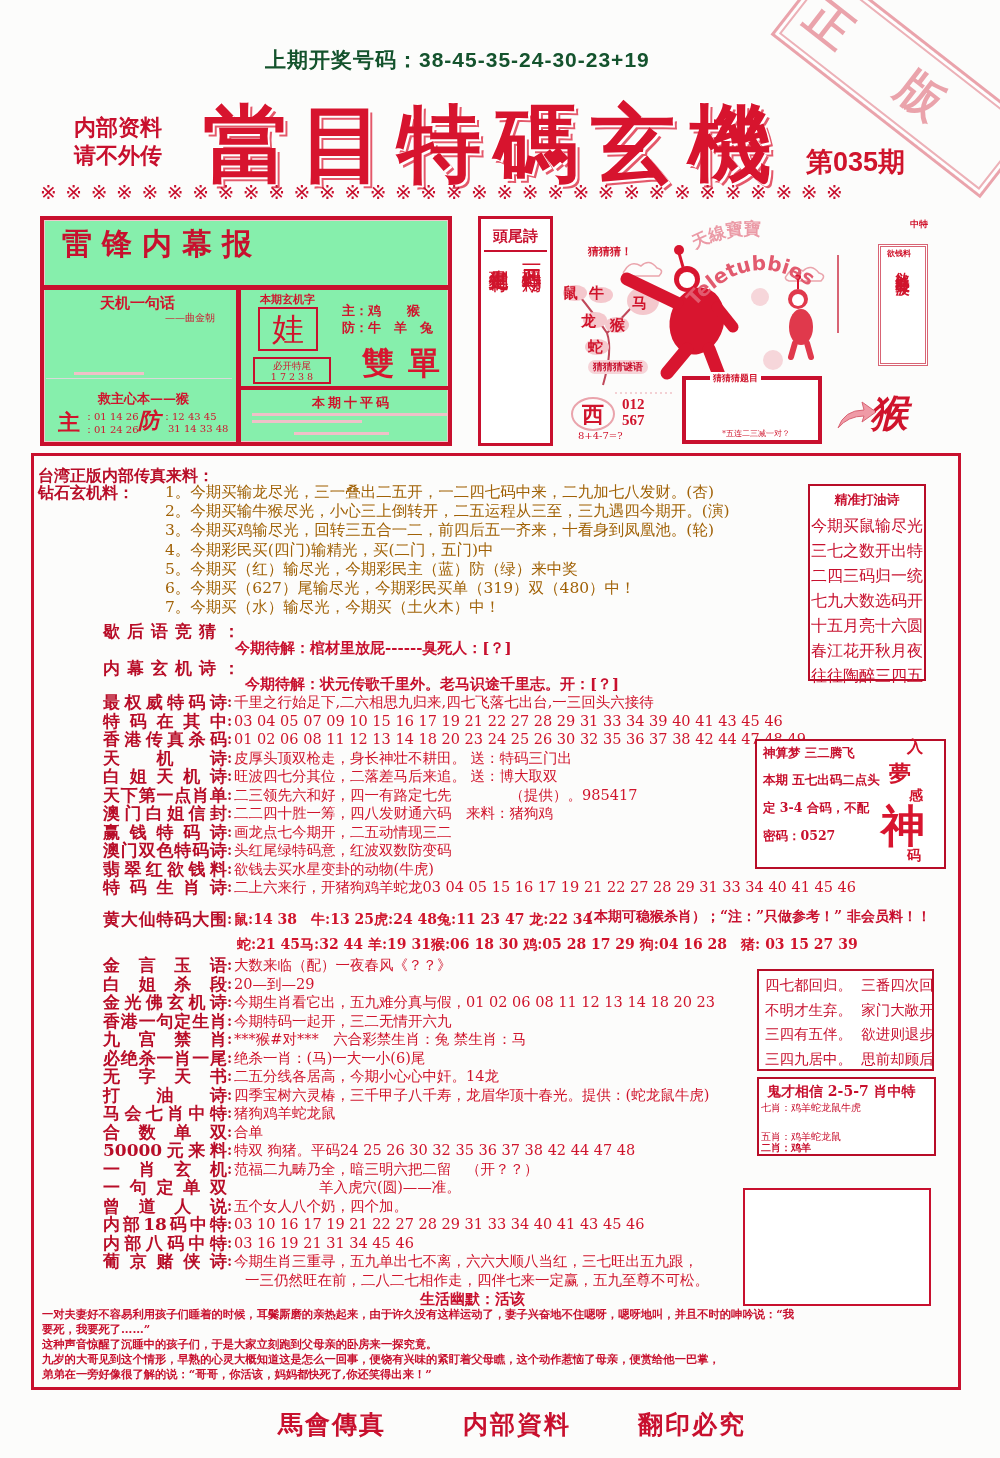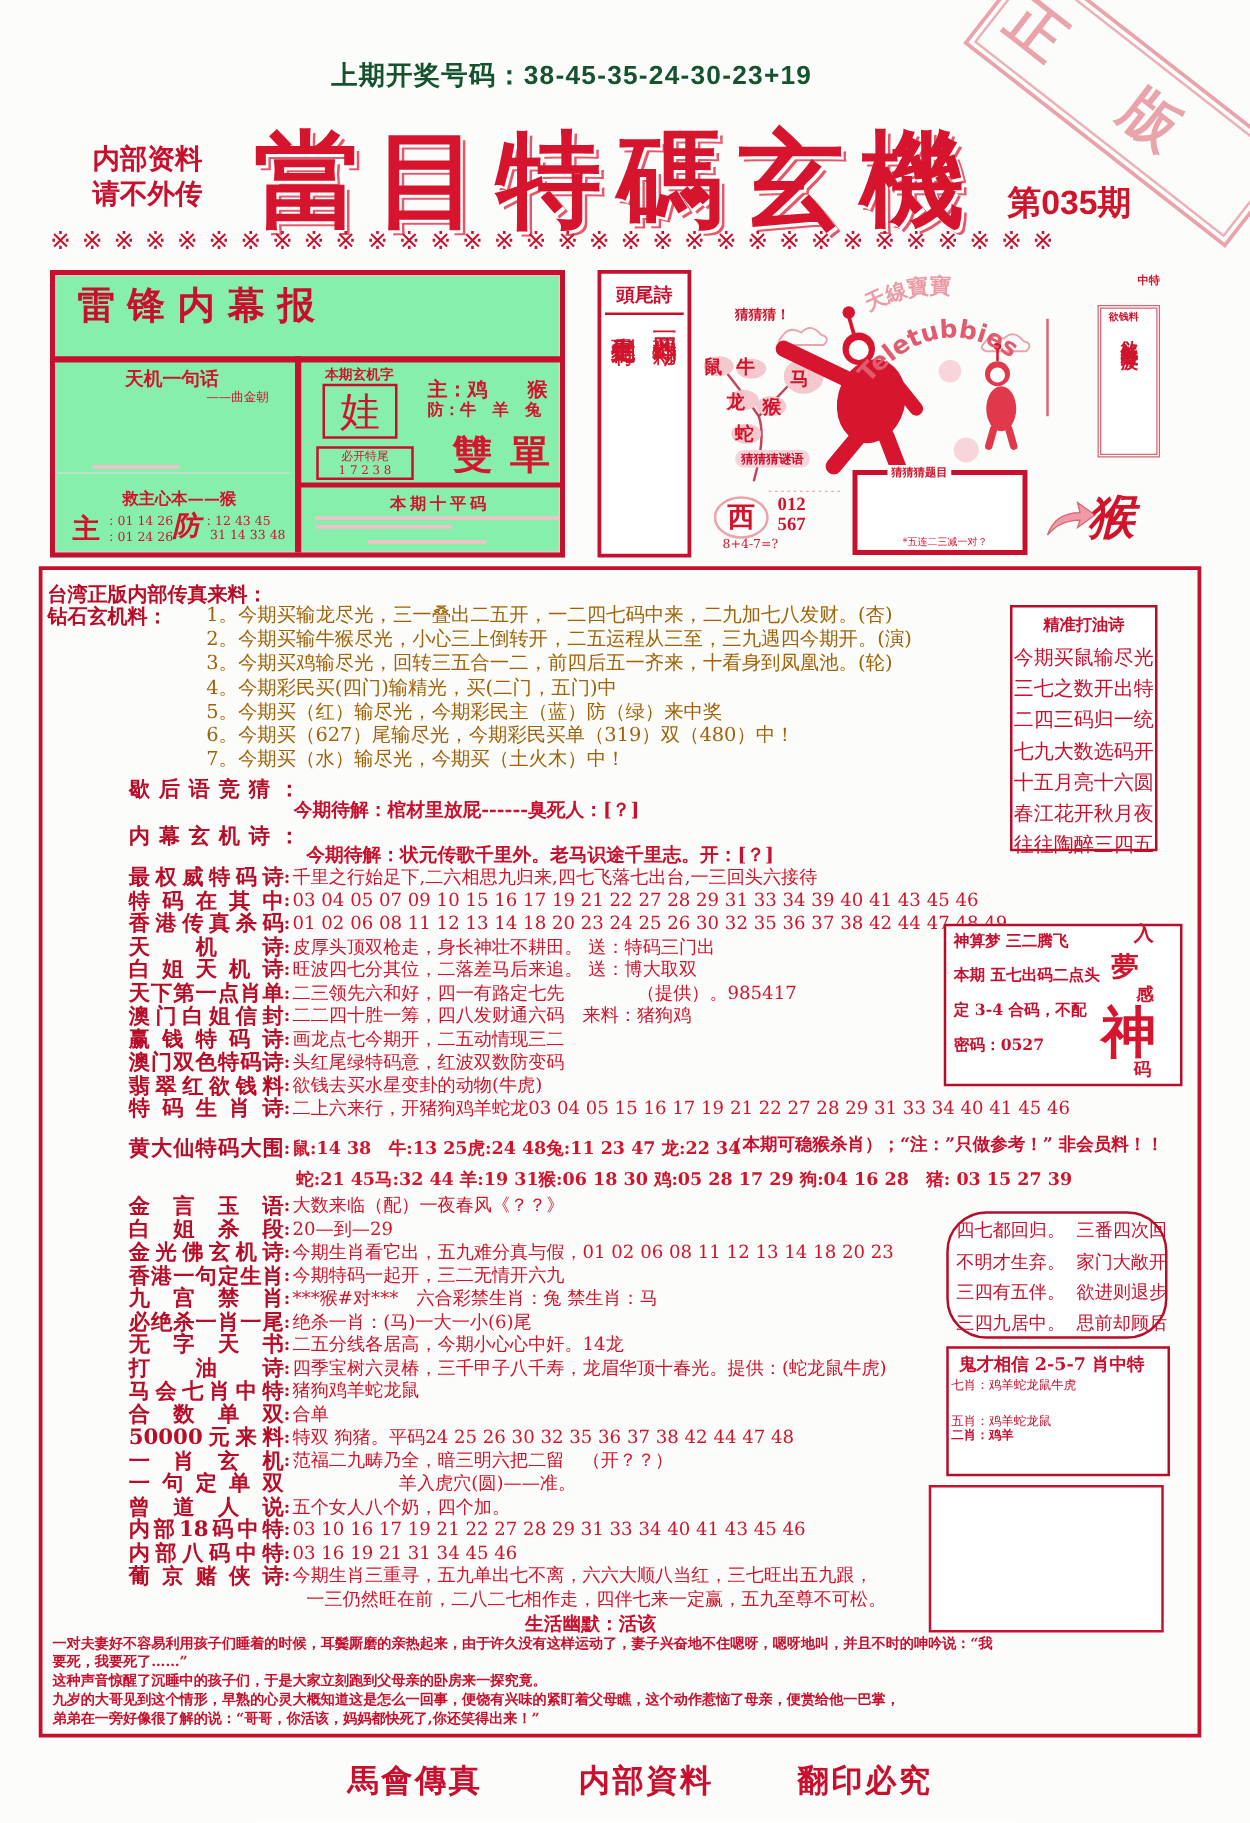--- a/index.html
+++ b/index.html
@@ -106,21 +106,21 @@
     <div class="abs b" style="left:94px;top:186px;font-size:22px;font-style:italic;">防</div>
     <div class="abs tiny nowrap" style="left:118px;top:190px;">：12 43 45</div>
     <div class="abs tiny nowrap" style="left:124px;top:203px;">31 14 33 48</div>
 
     <div class="abs b nowrap" style="left:216px;top:72px;font-size:11px;">本期玄机字</div>
     <div class="abs framebox" style="left:214px;top:87px;width:60px;height:44px;font-size:32px;line-height:40px;">娃</div>
     <div class="abs framebox" style="left:209px;top:137px;width:78px;height:27px;font-size:9.5px;line-height:11px;padding-top:1px;">
       <div>必开特尾</div>
       <div>1 7 2 3 8</div>
     </div>
-    <div class="abs b nowrap" style="left:298px;top:82px;font-size:16px;">主：鸡　　猴</div>
+    <div class="abs b nowrap" style="left:298px;top:82px;font-size:13px;">主：鸡　　猴</div>
     <div class="abs b nowrap" style="left:298px;top:99px;font-size:13px;">防：牛　羊　兔</div>
     <div class="abs b nowrap" style="left:318px;top:122px;font-size:32px;letter-spacing:14px;color:#d8152f;">雙單</div>
 
     <div class="abs b nowrap" style="left:268px;top:174px;font-size:13px;letter-spacing:3px;">本期十平码</div>
     <div class="abs faint" style="left:208px;top:193px;width:195px;"></div>
     <div class="abs faint" style="left:208px;top:200px;width:110px;"></div>
     <div class="abs faint" style="left:250px;top:212px;width:95px;"></div>
   </div>
 
   <div class="abs poem-box">
@@ -293,28 +293,28 @@
       <div class="abs dream-line" style="left:6px;top:31px;">本期 五七出码二点头</div>
       <div class="abs dream-line" style="left:6px;top:59px;">定 3-4 合码，不配</div>
       <div class="abs dream-line" style="left:6px;top:87px;">密码：0527</div>
       <div class="abs b" style="left:150px;top:-4px;font-size:16px;">入</div>
       <div class="abs b" style="left:132px;top:18px;font-size:22px;">夢</div>
       <div class="abs b" style="left:152px;top:46px;font-size:14px;">感</div>
       <div class="abs b" style="left:124px;top:56px;font-size:44px;color:#d8152f;">神</div>
       <div class="abs b" style="left:150px;top:106px;font-size:14px;">码</div>
     </div>
 
-    <div class="abs side-box" style="left:723px;top:513px;width:177px;height:102px;padding:2px 0 0 6px;border-radius:32px;">
+    <div class="abs side-box" style="left:723px;top:513px;width:177px;height:102px;padding:2px 0 0 6px;">
       <div class="verse-row"><span>四七都回归。</span>&nbsp;&nbsp;<span>三番四次回</span></div>
       <div class="verse-row"><span>不明才生弃。</span>&nbsp;&nbsp;<span>家门大敞开</span></div>
       <div class="verse-row"><span>三四有五伴。</span>&nbsp;&nbsp;<span>欲进则退步</span></div>
       <div class="verse-row"><span>三四九居中。</span>&nbsp;&nbsp;<span>思前却顾后</span></div>
     </div>
 
-    <div class="abs side-box" style="left:723px;top:621px;width:179px;height:104px;">
+    <div class="abs side-box" style="left:723px;top:621px;width:179px;height:79px;">
       <div class="abs b nowrap" style="left:8px;top:4px;font-size:14px;color:#c8102e;">鬼才相信 2-5-7 肖中特</div>
       <div class="abs ghost-line" style="left:2px;top:22px;">七肖：鸡羊蛇龙鼠牛虎</div>
       <div class="abs ghost-line" style="left:2px;top:51px;">五肖：鸡羊蛇龙鼠</div>
       <div class="abs ghost-line" style="left:2px;top:62px;font-weight:bold;">二肖：鸡羊</div>
     </div>
 
     <div class="abs side-box" style="left:709px;top:732px;width:188px;height:118px;border-color:#c8102e;"></div>
   </div>
 
   <div class="abs footer-item" style="left:278px;">馬會傳真</div>

